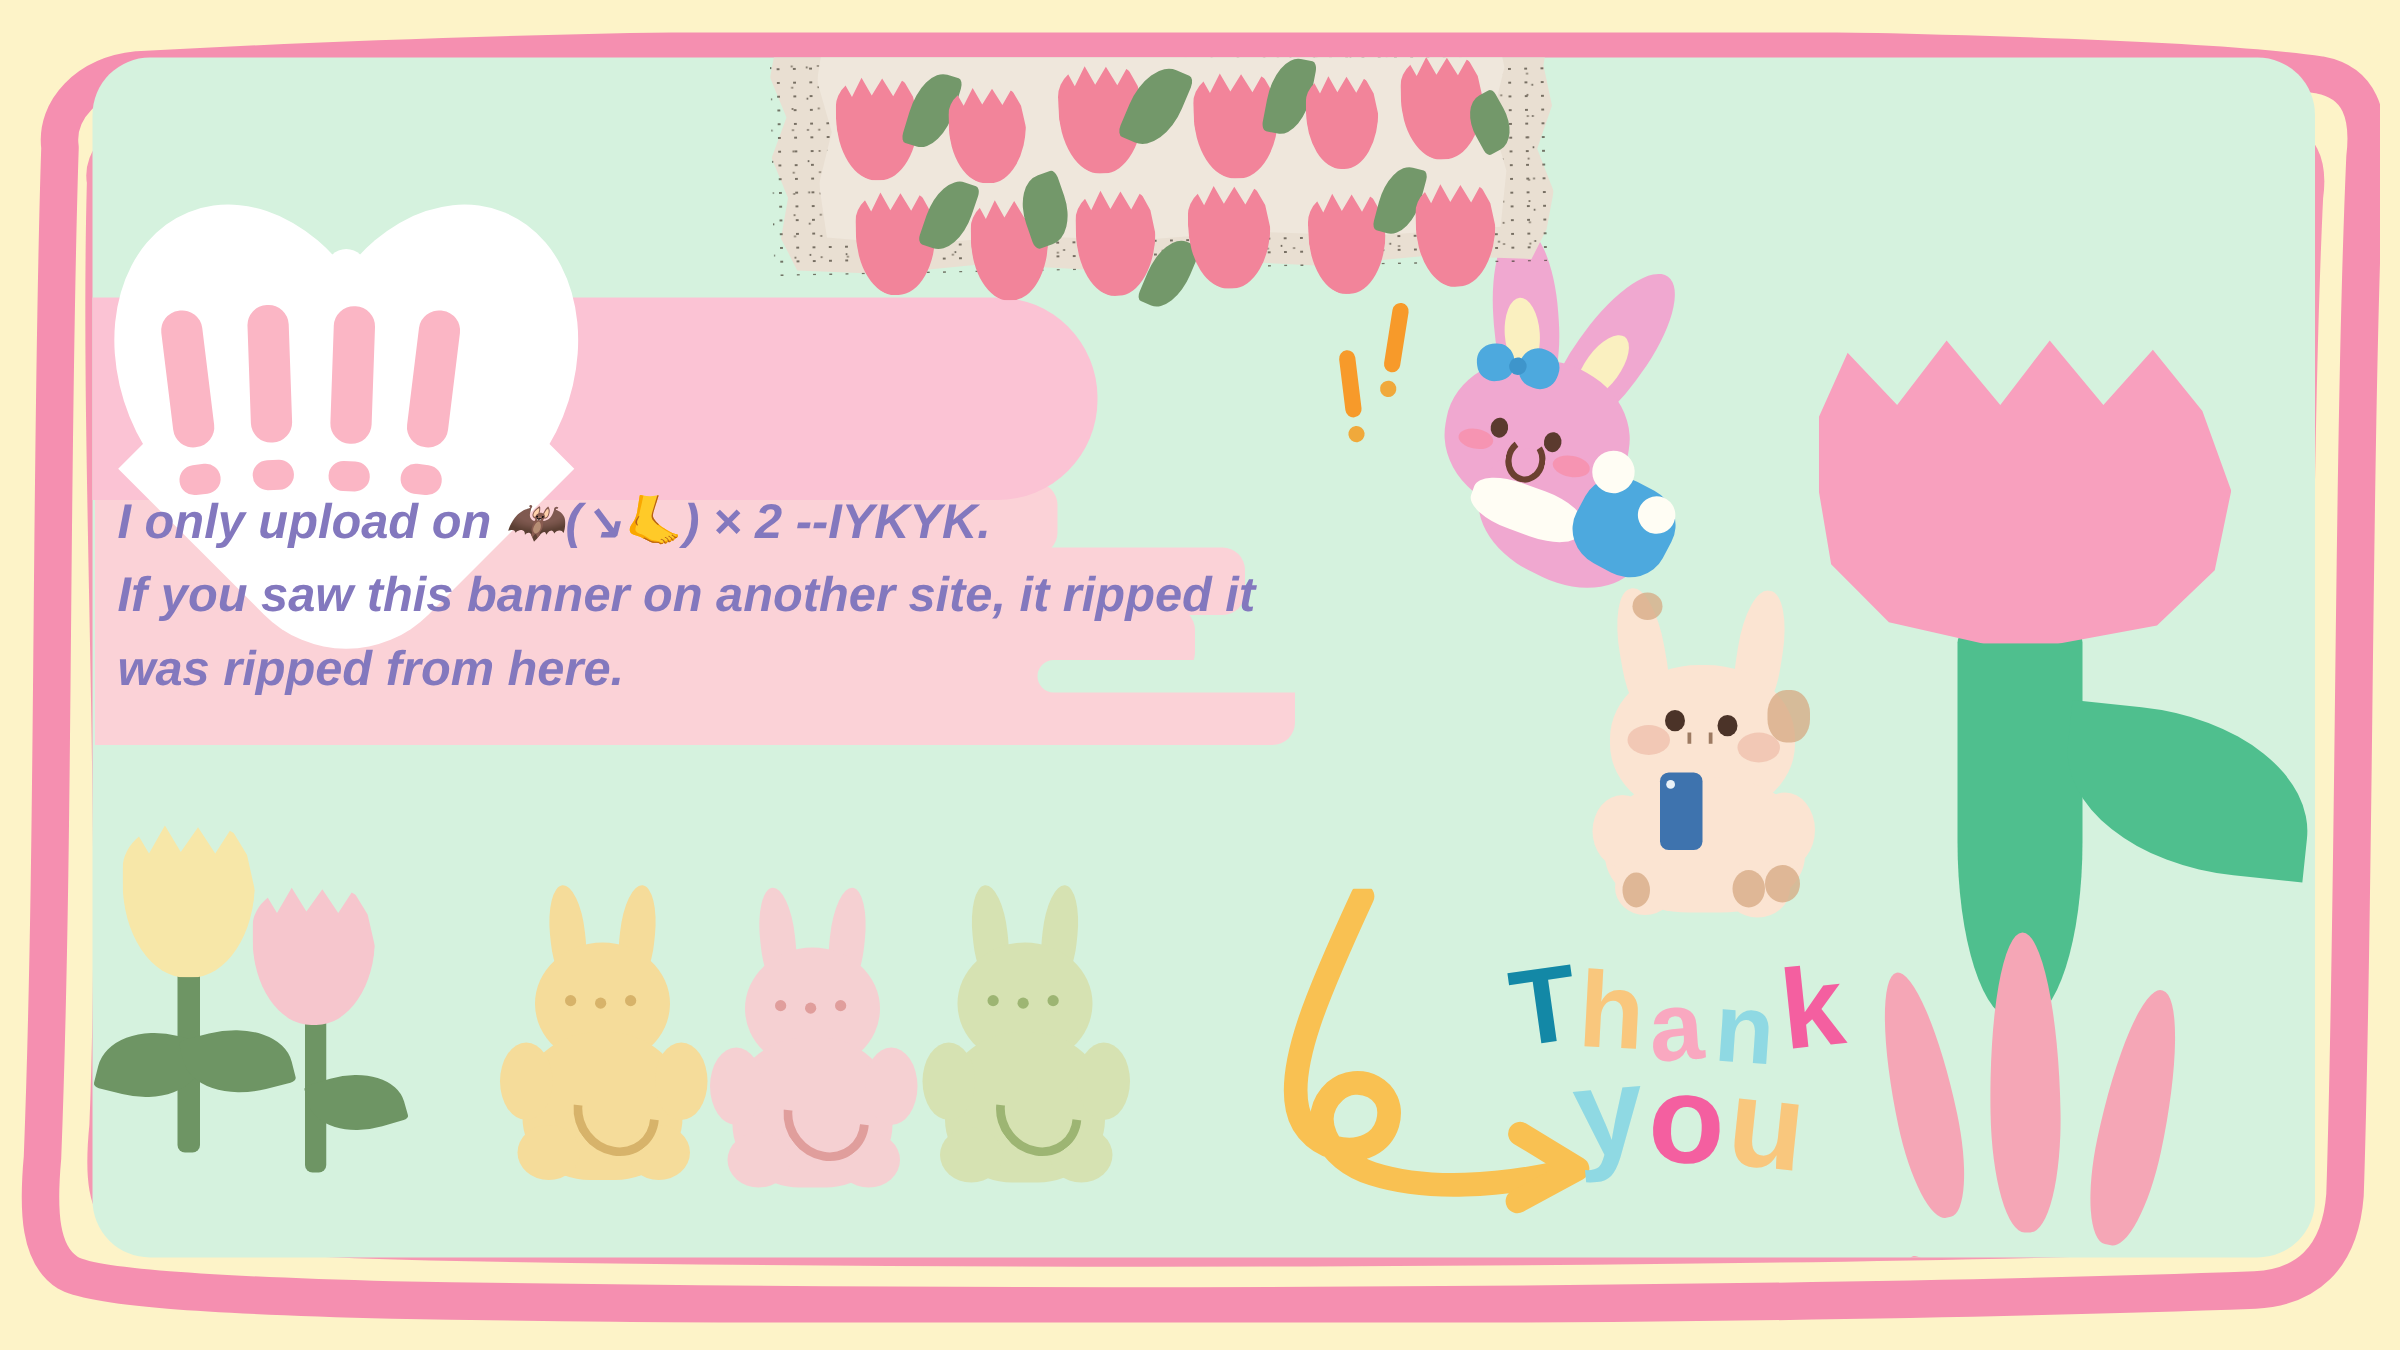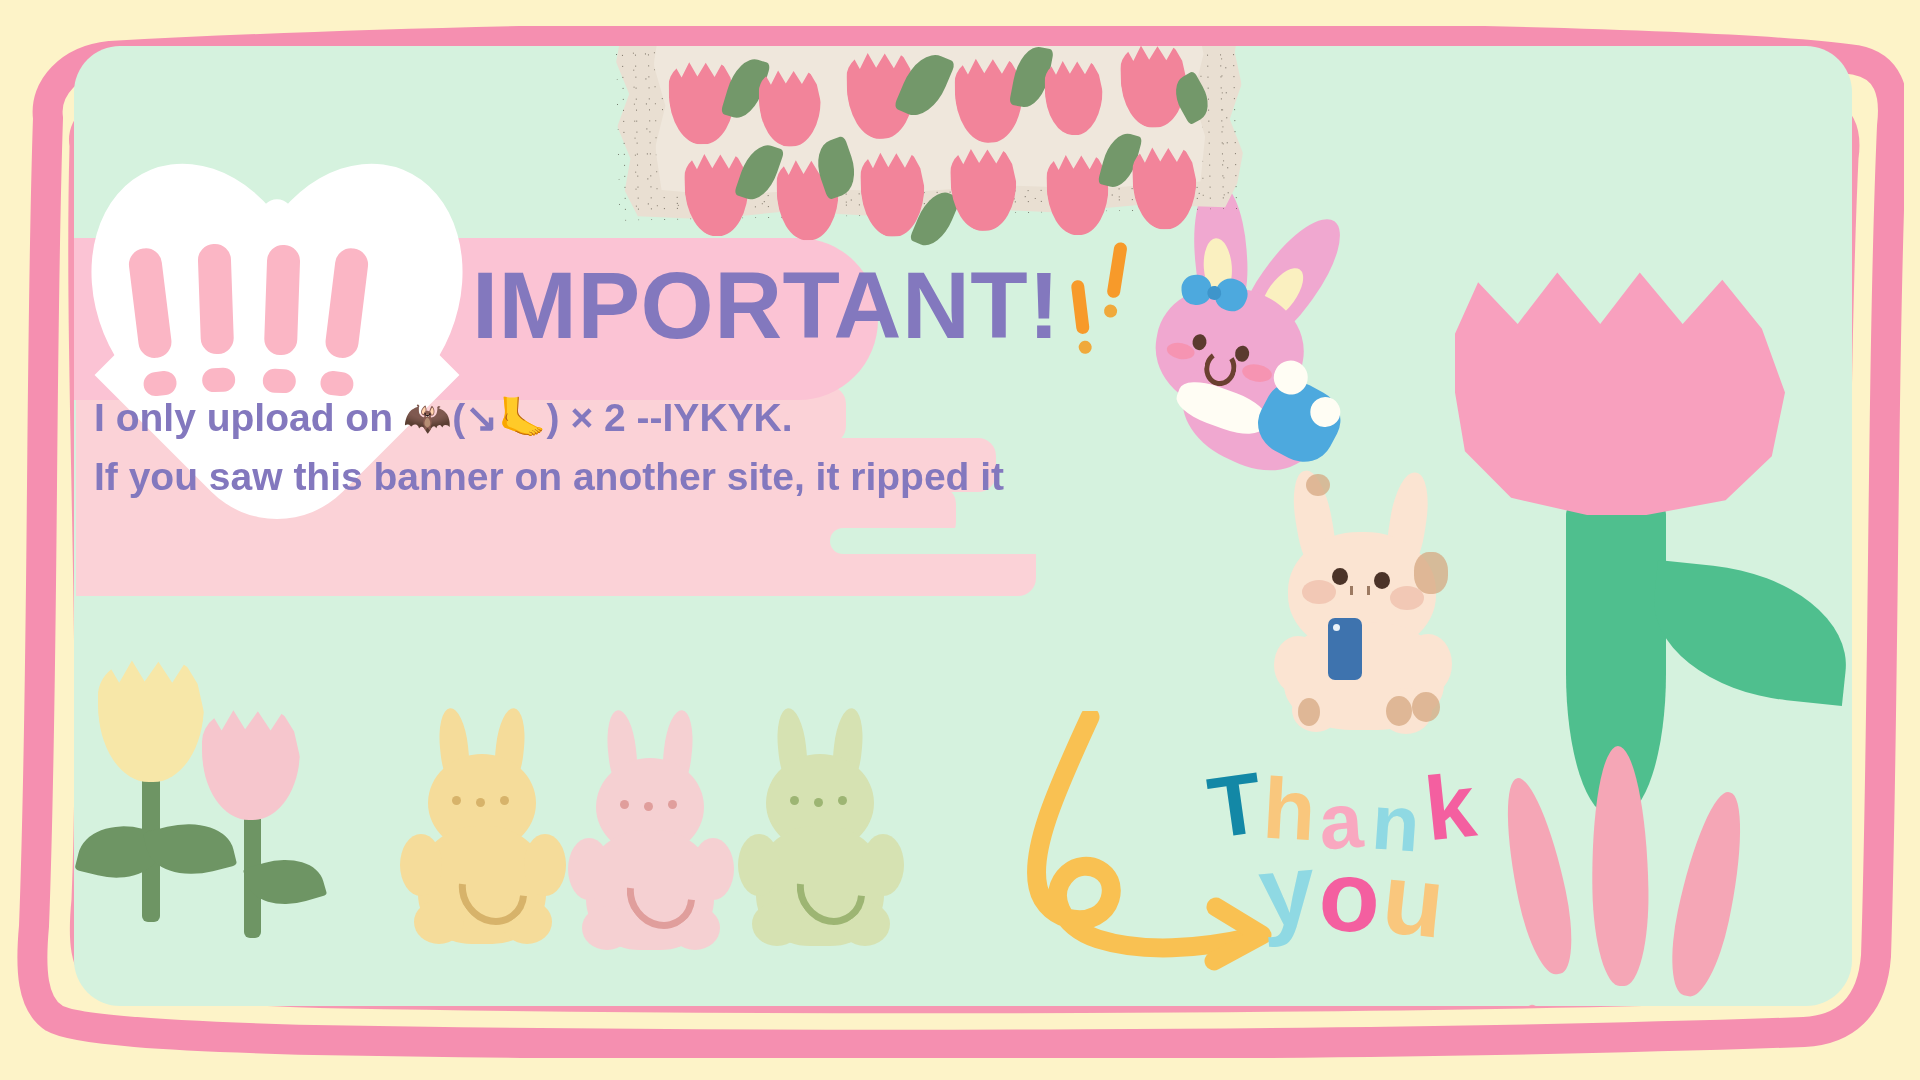--- a/index.html
+++ b/index.html
@@ -99,21 +99,21 @@
   
   .body-block{
     position:absolute;left:100px;top:486px;z-index:8;
     font-size:39px;font-weight:bold;color:#8378BE;line-height:59px;
     font-family:"Liberation Sans",sans-serif;
   }
   .body-block .ln{
     display:block;white-space:nowrap;
     position:relative;height:59px;
   }
-  .body-block .ln span.txt{position:relative;z-index:3;}
+  .body-block .ln span.txt{position:relative;z-index:3;font-style:italic;}
   .hl-wrap{
     position:absolute;left:100px;top:486px;z-index:2;
   }
   .hl{
     position:absolute;background:#FBD2D7;
     border-radius:18px;
   }
 
   
   .bigtulip{position:absolute;left:1455px;top:270px;z-index:3;}
@@ -341,36 +341,36 @@
             <div class="st"></div>
             <div class="dt"></div>
           </div>
         <div class="bang" style="left:200px;top:6px;transform:rotate(7deg);">
             <div class="st"></div>
             <div class="dt"></div>
           </div>
       </div>
     </div>
 
-    <div class="imp-text" style="left:398px;top:206px;">IMPORTANT!</div>
 
     <div class="hl-wrap" style="left:0;top:0;">
       <div class="hl" style="left:2px;top:340px;width:770px;height:58px;border-radius:0 18px 18px 0;"></div>
       <div class="hl" style="left:2px;top:392px;width:920px;height:54px;border-radius:0 18px 18px 0;"></div>
       <div class="hl" style="left:2px;top:440px;width:880px;height:54px;border-radius:0 18px 18px 0;"></div>
       <div class="hl" style="left:2px;top:488px;width:960px;height:62px;border-radius:0 18px 18px 0;"></div>
       <div class="hl" style="left:2px;top:382px;width:760px;height:20px;border-radius:0;"></div>
       <div class="hl" style="left:2px;top:434px;width:860px;height:20px;border-radius:0;"></div>
       <div class="hl" style="left:2px;top:482px;width:830px;height:20px;border-radius:0;"></div>
       <div style="position:absolute;left:756px;top:482px;width:210px;height:26px;background:#D5F2DE;border-radius:18px 0 0 18px;"></div>
     </div>
 
     <div class="body-block" style="left:20px;top:342px;">
       <span class="ln"><span class="txt">I only upload on 🦇(↘🦶) × 2 --IYKYK.</span></span>
       <span class="ln"><span class="txt">If you saw this banner on another site, it ripped it</span></span>
+      <span class="ln"><span class="txt">was ripped from here.</span></span>
     </div>
 
     <div style="position:absolute;left:14px;top:598px;z-index:5;">
       <div style="position:absolute;left:54px;top:128px;width:18px;height:150px;background:#6E9564;border-radius:6px;"></div>
       <div class="leaf-s" style="left:-8px;top:180px;width:80px;height:56px;background:#6E9564;border-radius:70% 6% 70% 6%;transform:rotate(14deg);"></div>
       <div class="leaf-s" style="left:60px;top:178px;width:84px;height:54px;background:#6E9564;border-radius:6% 70% 6% 70%;transform:rotate(-14deg);"></div>
       <div class="tulip-s" style="left:10px;top:14px;width:106px;height:124px;">
           <div class="b" style="background:#F7E7A8;"></div>
         </div>
     </div>

